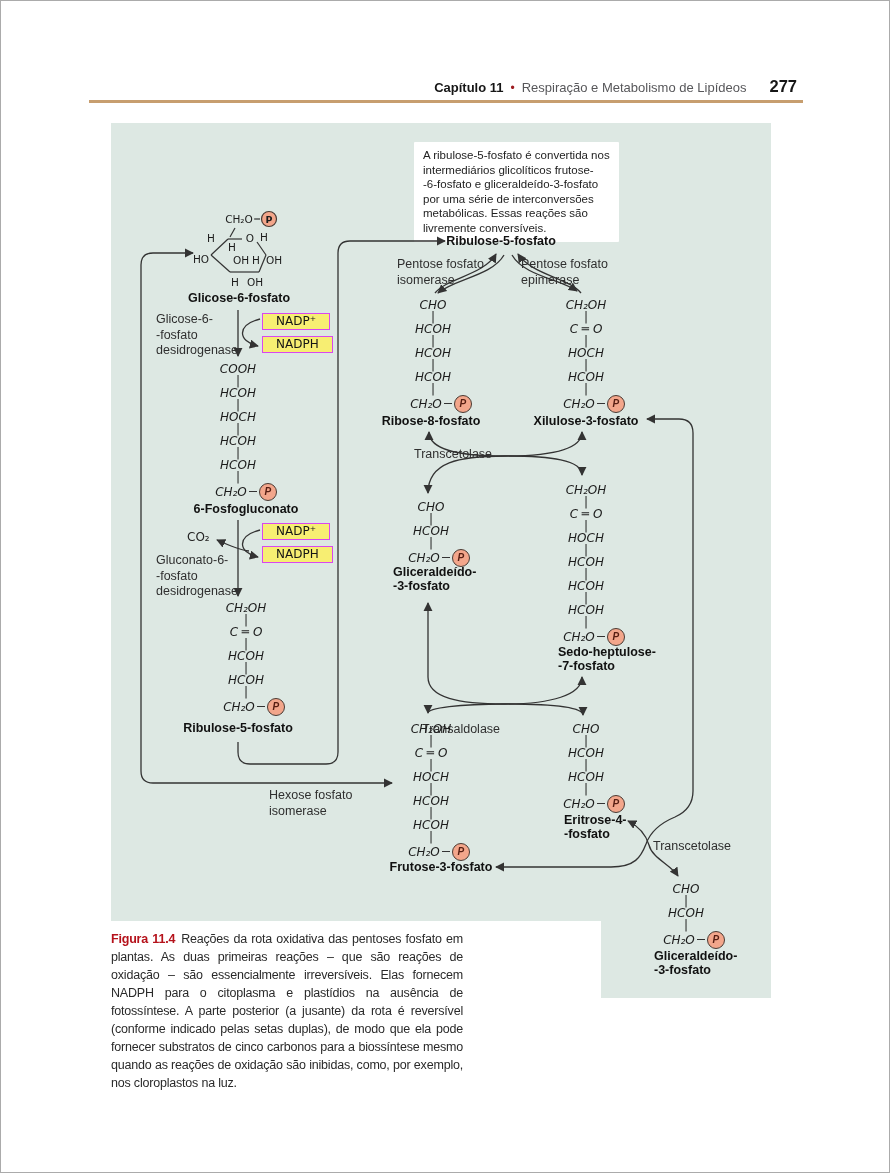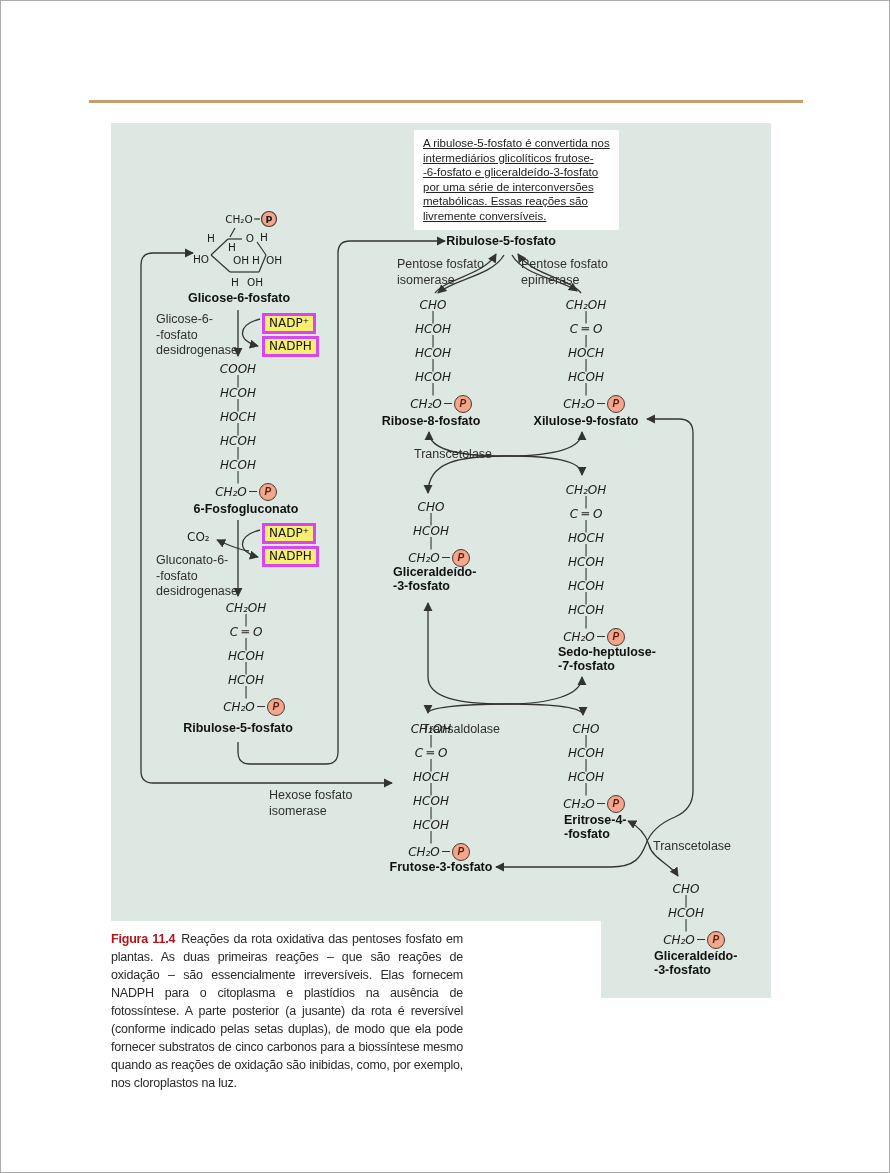--- a/index.html
+++ b/index.html
@@ -29,41 +29,47 @@
          font-size:12px;line-height:12px;color:#1c1c1c;font-style:italic;}
   .chain .body{white-space:pre-line;}
   .prow{display:flex;align-items:center;justify-content:center;height:17px;
         padding-left:16px;font-size:12px;}
   .pdash{display:inline-block;width:8px;height:1.4px;background:#333;margin:0 2px;}
   .pcirc{display:inline-flex;align-items:center;justify-content:center;
          width:16px;height:16px;border-radius:50%;background:#f3a68b;
          border:1.2px solid #4a3a33;color:#571e12;font-weight:bold;font-size:10px;
          font-family:"Liberation Sans",sans-serif;flex:0 0 16px;}
   
-  .nadpbox{background:#f7ee72;border:3px solid #d946ef;font-size:12px;
-           padding:0 4px;line-height:15px;color:#151515;
+  .nadpbox{background:#f7ee72;border:1px solid #d946ef;font-size:12px;
+           padding:0 13px;line-height:15px;color:#151515;
            font-family:"DejaVu Sans",sans-serif;}
   .co2{font-size:12px;font-family:"DejaVu Sans",sans-serif;color:#222;}
   
   #caption{left:110px;top:929px;width:352px;font-size:12.5px;line-height:18px;
            text-align:justify;color:#2a2a2a;letter-spacing:-0.2px;}
   #caption .figlabel{color:#b5121b;font-weight:bold;margin-right:6px;}
   svg text{font-family:"DejaVu Sans",sans-serif;fill:#1c1c1c;}
 </style>
 </head>
 <body>
 
 <div id="page">
 
+  <div class="abs" id="hdr">
+    <span class="chap">Capítulo 11</span>
+    <span class="bullet">•</span>
+    <span class="title">Respiração e Metabolismo de Lipídeos</span>
+    <span class="pnum">277</span>
+  </div>
   <div class="abs" id="rule"></div>
 
   <div class="abs panel" style="left:110px;top:122px;width:660px;height:798px;"></div>
   <div class="abs panel" style="left:600px;top:920px;width:170px;height:77px;"></div>
 
-  <div class="abs callout" style="left:413px;top:129px;text-decoration:underline;">
+  <div class="abs callout" style="left:413px;top:141px;">
     <div>A ribulose-5-fosfato é convertida nos</div>
     <div>intermediários glicolíticos frutose-</div>
     <div>-6-fosfato e gliceraldeído-3-fosfato</div>
     <div>por uma série de interconversões</div>
     <div>metabólicas. Essas reações são</div>
     <div>livremente conversíveis.</div>
   </div>
 
   <svg class="abs" style="left:0;top:0;" width="890" height="1173" viewBox="0 0 890 1173">
     <defs>
@@ -215,21 +221,21 @@
 HOCH
 |
 HCOH
 |</div>
     <div class="prow">
         <span>CH₂O</span>
         <span class="pdash"></span>
         <span class="pcirc">P</span>
       </div>
   </div>
-  <div class="abs boldlab center" style="left:505px;top:413px;width:160px;">Xilulose-9-fosfato</div>
+  <div class="abs boldlab center" style="left:505px;top:413px;width:160px;">Xilulose-3-fosfato</div>
 
   <div class="abs chain" style="left:370px;top:500px;">
     <div class="body">CHO
 |
 HCOH
 |</div>
     <div class="prow">
         <span>CH₂O</span>
         <span class="pdash"></span>
         <span class="pcirc">P</span>

